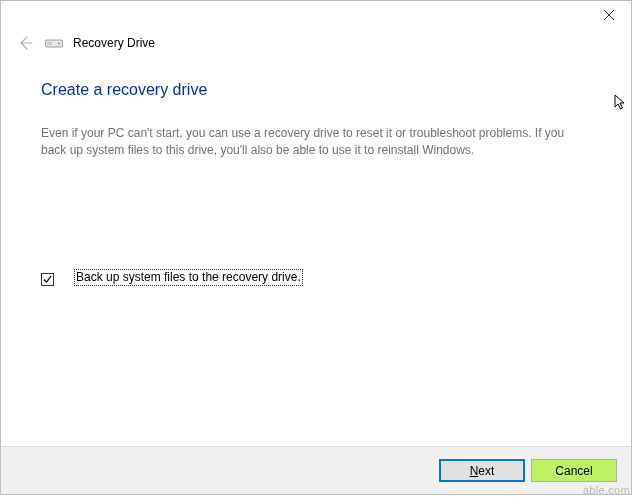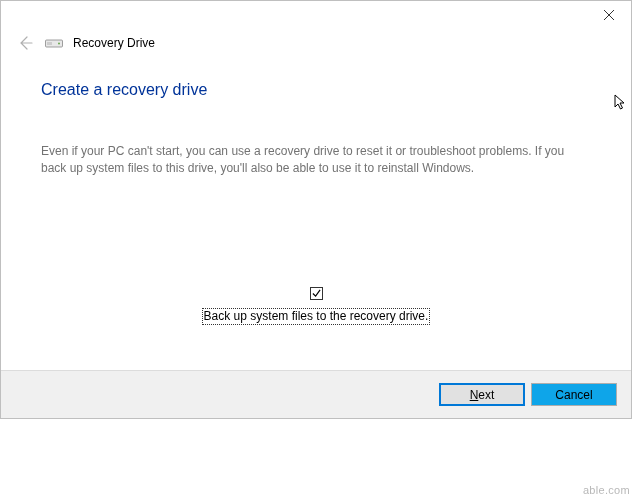--- a/index.html
+++ b/index.html
@@ -11,21 +11,21 @@
       font-family: "Segoe UI", Tahoma, sans-serif;
       font-size: 12px;
       background: #fff;
       width: 636px;
       height: 500px;
       position: relative;
       overflow: hidden;
     }
     .window {
       width: 632px;
-      height: 419px;
+      height: 495px;
       border: 1px solid #bfbfbf;
       background: #fff;
       position: relative;
       display: flex;
       flex-direction: column;
     }
     .titlebar {
       height: 30px;
       display: flex;
       justify-content: flex-end;
@@ -79,34 +79,33 @@
       color: #000;
     }
     .content {
       flex: 1;
       padding: 18px 40px 10px 40px;
     }
     .page-heading {
       color: #003399;
       font-size: 16px;
       font-weight: 400;
-      margin-bottom: 44px;
+      margin-bottom: 26px;
     }
     .body-text {
       font-size: 12px;
       color: #737373;
       line-height: 1.4;
       margin-bottom: 110px;
       max-width: 530px;
     }
     .checkbox-row {
       display: flex;
-      align-items: center;
-      gap: 8px;
-      flex-direction: column;
+      align-items: flex-end;
+      gap: 20px;
     }
     .checkbox {
       width: 13px;
       height: 13px;
       border: 1px solid #333;
       display: inline-flex;
       align-items: center;
       justify-content: center;
       background: #fff;
       flex-shrink: 0;
@@ -129,21 +128,21 @@
       display: flex;
       justify-content: flex-end;
       align-items: center;
       padding: 0 14px;
       gap: 6px;
     }
     .btn {
       width: 86px;
       height: 23px;
       border: 1px solid #adadad;
-      background: #0ea5e9;
+      background: #bef264;
       font-size: 12px;
       font-family: inherit;
       text-align: center;
       display: flex;
       align-items: center;
       justify-content: center;
       cursor: pointer;
     }
     .btn.primary {
       border: 2px solid #0078d7;

